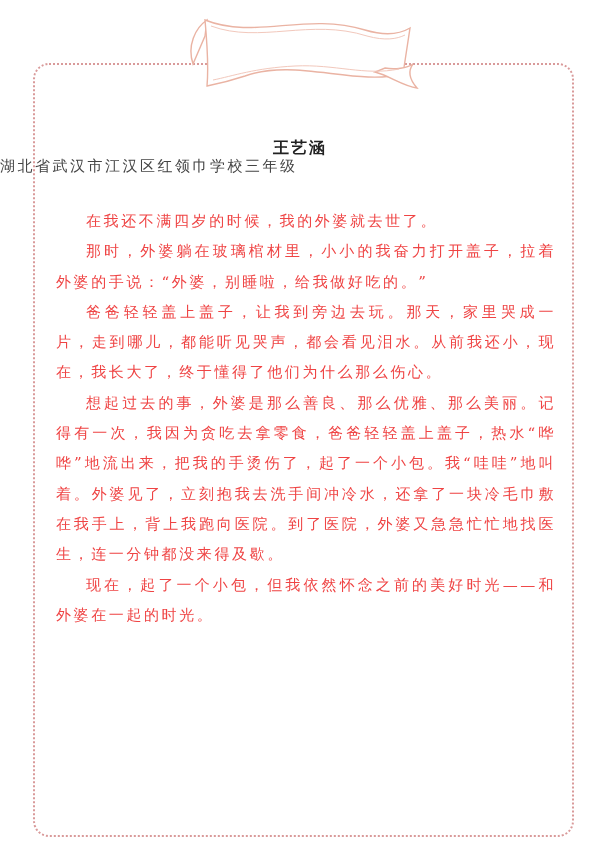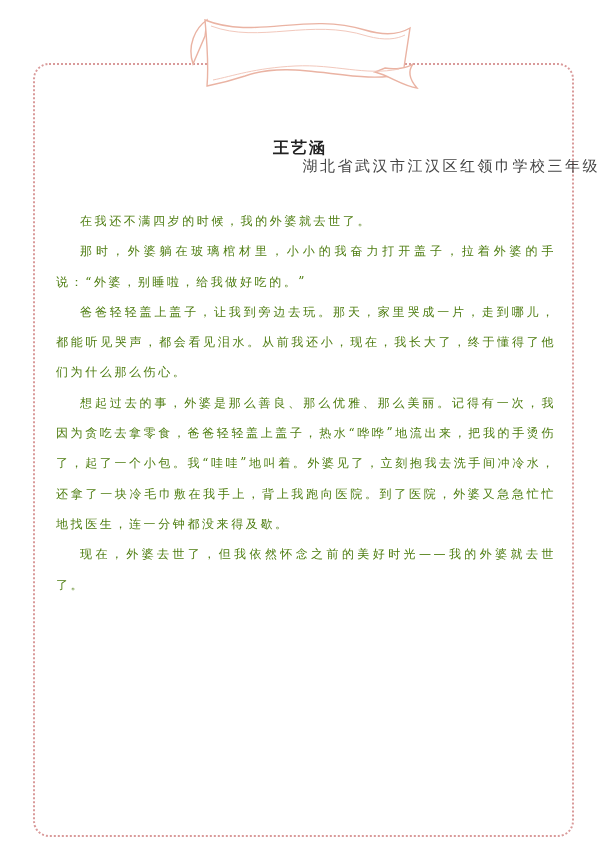--- a/index.html
+++ b/index.html
@@ -7,25 +7,25 @@
       font-family: "DejaVu Serif", "Liberation Serif", serif; color: #333; }
     .frame { position: absolute; left: 33px; top: 63px; width: 541px; height: 774px;
       border: 2px dotted #d99a9a; border-radius: 16px; box-sizing: border-box; }
     .banner { position: absolute; left: 185px; top: 6px; width: 235px; height: 88px; }
     .banner svg { position: absolute; left: 0; top: 0; }
     .banner-title { position: absolute; left: 0; right: 0; top: 36px; text-align: center;
       font-family: "DejaVu Sans", sans-serif; font-weight: bold; font-size: 22px;
       color: #e05a4a; letter-spacing: 4px; }
     .author { position: absolute; left: 0; right: 0; top: 138px; text-align: center;
       font-family: "DejaVu Sans", sans-serif; font-weight: bold; font-size: 16px; color: #222; letter-spacing: 2px; }
-    .school { position: absolute; left: 0; right: 0; top: 157px; text-align: right;
+    .school { position: absolute; left: 0; right: 0; top: 157px; text-align: left;
       font-size: 15px; color: #444; letter-spacing: 2.5px; }
     .body { position: absolute; left: 56px; top: 206px; width: 500px; }
-    .para { font-size: 12px; line-height: 30.3px; letter-spacing: 2.6px; margin: 0;
-      text-indent: 2em; text-align: justify; color: #4d7c0f; }
+    .para { font-size: 15px; line-height: 30.3px; letter-spacing: 2.6px; margin: 0;
+      text-indent: 2em; text-align: justify; color: #ef4444; }
   </style>
 </head>
 <body>
 
 <div class="frame"></div>
 
 <div class="banner">
   <svg width="235" height="88" viewBox="0 0 235 88">
     <g fill="#ffffff" stroke="#eab3a3" stroke-width="1.4">
       <path d="M8 58 C 2 40, 10 22, 22 14 L 20 30 Z"></path>
@@ -38,14 +38,14 @@
 </div>
 
 <div class="author">王艺涵</div>
 <div class="school">湖北省武汉市江汉区红领巾学校三年级</div>
 
 <div class="body">
   <p class="para">在我还不满四岁的时候，我的外婆就去世了。</p>
   <p class="para">那时，外婆躺在玻璃棺材里，小小的我奋力打开盖子，拉着外婆的手说：“外婆，别睡啦，给我做好吃的。”</p>
   <p class="para">爸爸轻轻盖上盖子，让我到旁边去玩。那天，家里哭成一片，走到哪儿，都能听见哭声，都会看见泪水。从前我还小，现在，我长大了，终于懂得了他们为什么那么伤心。</p>
   <p class="para">想起过去的事，外婆是那么善良、那么优雅、那么美丽。记得有一次，我因为贪吃去拿零食，爸爸轻轻盖上盖子，热水“哗哗”地流出来，把我的手烫伤了，起了一个小包。我“哇哇”地叫着。外婆见了，立刻抱我去洗手间冲冷水，还拿了一块冷毛巾敷在我手上，背上我跑向医院。到了医院，外婆又急急忙忙地找医生，连一分钟都没来得及歇。</p>
-  <p class="para">现在，外婆去世了，但我依然怀念之前的美好时光——我的外婆就去世了。</p>
+  <p class="para">现在，起了一个小包，但我依然怀念之前的美好时光——和外婆在一起的时光。</p>
 </div>
 
 </body></html>

